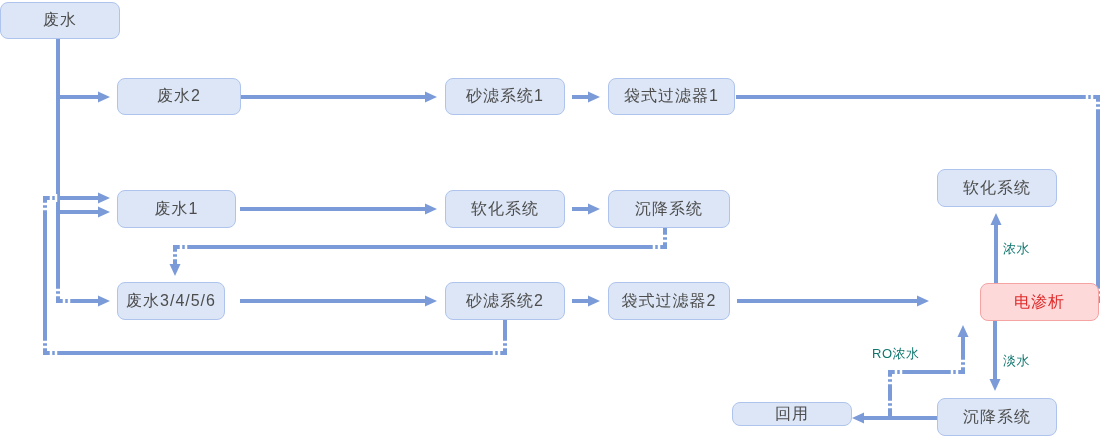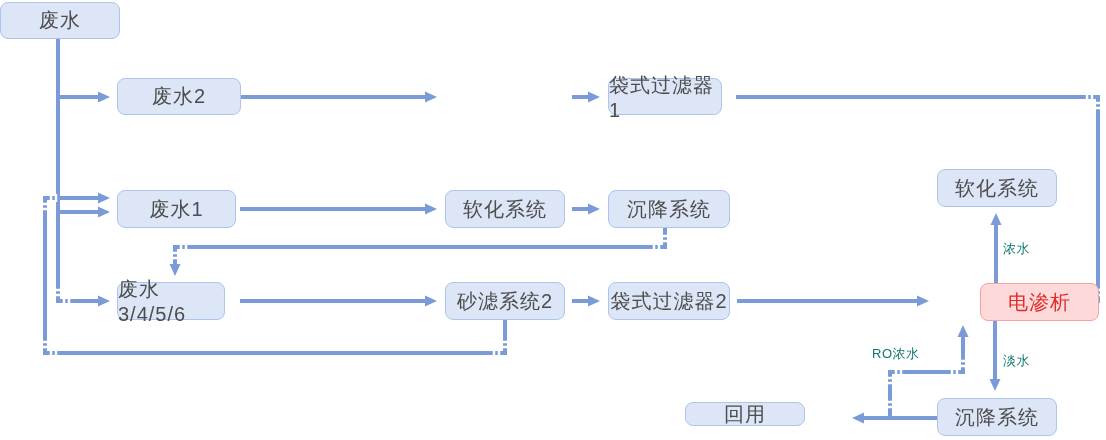--- a/index.html
+++ b/index.html
@@ -6,21 +6,21 @@
   body{font-family:"Liberation Sans","DejaVu Sans",sans-serif;}
   #canvas{position:relative;width:1106px;height:440px;background:#ffffff;overflow:hidden;}
   .wires{position:absolute;left:0;top:0;}
   .node{
     position:absolute;
     box-sizing:border-box;
     background:#dce6f6;
     border:1px solid #aec4ec;
     border-radius:8px;
     color:#4d4d4d;
-    font-size:20px;
+    font-size:16px;
     display:flex;align-items:center;justify-content:center;
     letter-spacing:1px;
     z-index:2;
   }
   .node--highlight{
     background:#fdd9d9;
     border-color:#f5a3a3;
     color:#e02b2b;
   }
   .edge-label{
@@ -117,42 +117,43 @@
       <rect x="959" y="364.75" width="8" height="2.5" fill="#ffffff"></rect>
       <rect x="959" y="359.75" width="8" height="2.5" fill="#ffffff"></rect>
       <rect x="886" y="405.75" width="8" height="2.5" fill="#ffffff"></rect>
       <rect x="886" y="400.75" width="8" height="2.5" fill="#ffffff"></rect>
     </svg>
 
   <div class="node" style="left:0px;top:2px;width:120px;height:37px">废水</div>
 
   <div class="node" style="left:117px;top:78px;width:124px;height:37px">废水2</div>
 
+  <div class="node" style="left:445px;top:78px;width:120px;height:37px">砂滤系统1</div>
 
-  <div class="node" style="left:608px;top:78px;width:114px;height:37px">袋式过滤器1</div>
+  <div class="node" style="left:608px;top:78px;width:127px;height:37px">袋式过滤器1</div>
 
   <div class="node" style="left:117px;top:190px;width:119px;height:38px">废水1</div>
 
   <div class="node" style="left:608px;top:190px;width:122px;height:38px">沉降系统</div>
 
   <div class="node" style="left:445px;top:190px;width:120px;height:38px">软化系统</div>
 
   <div class="node" style="left:117px;top:282px;width:108px;height:38px">废水3/4/5/6</div>
 
   <div class="node" style="left:445px;top:282px;width:120px;height:38px">砂滤系统2</div>
 
   <div class="node" style="left:608px;top:282px;width:122px;height:38px">袋式过滤器2</div>
 
   <div class="node node--highlight" style="left:980px;top:283px;width:119px;height:38px">电渗析</div>
 
   <div class="node" style="left:937px;top:169px;width:120px;height:38px">软化系统</div>
 
   <div class="node" style="left:937px;top:398px;width:120px;height:38px">沉降系统</div>
 
-  <div class="node" style="left:685px;top:402px;width:120px;height:24px">回用</div>
+  <div class="node" style="left:732px;top:402px;width:120px;height:24px">回用</div>
 
   <div class="edge-label" style="left:1003px;top:240px">浓水</div>
 
   <div class="edge-label" style="left:1003px;top:352px">淡水</div>
 
   <div class="edge-label" style="left:872px;top:345px">RO浓水</div>
 
 </div>
 
 </body></html>

